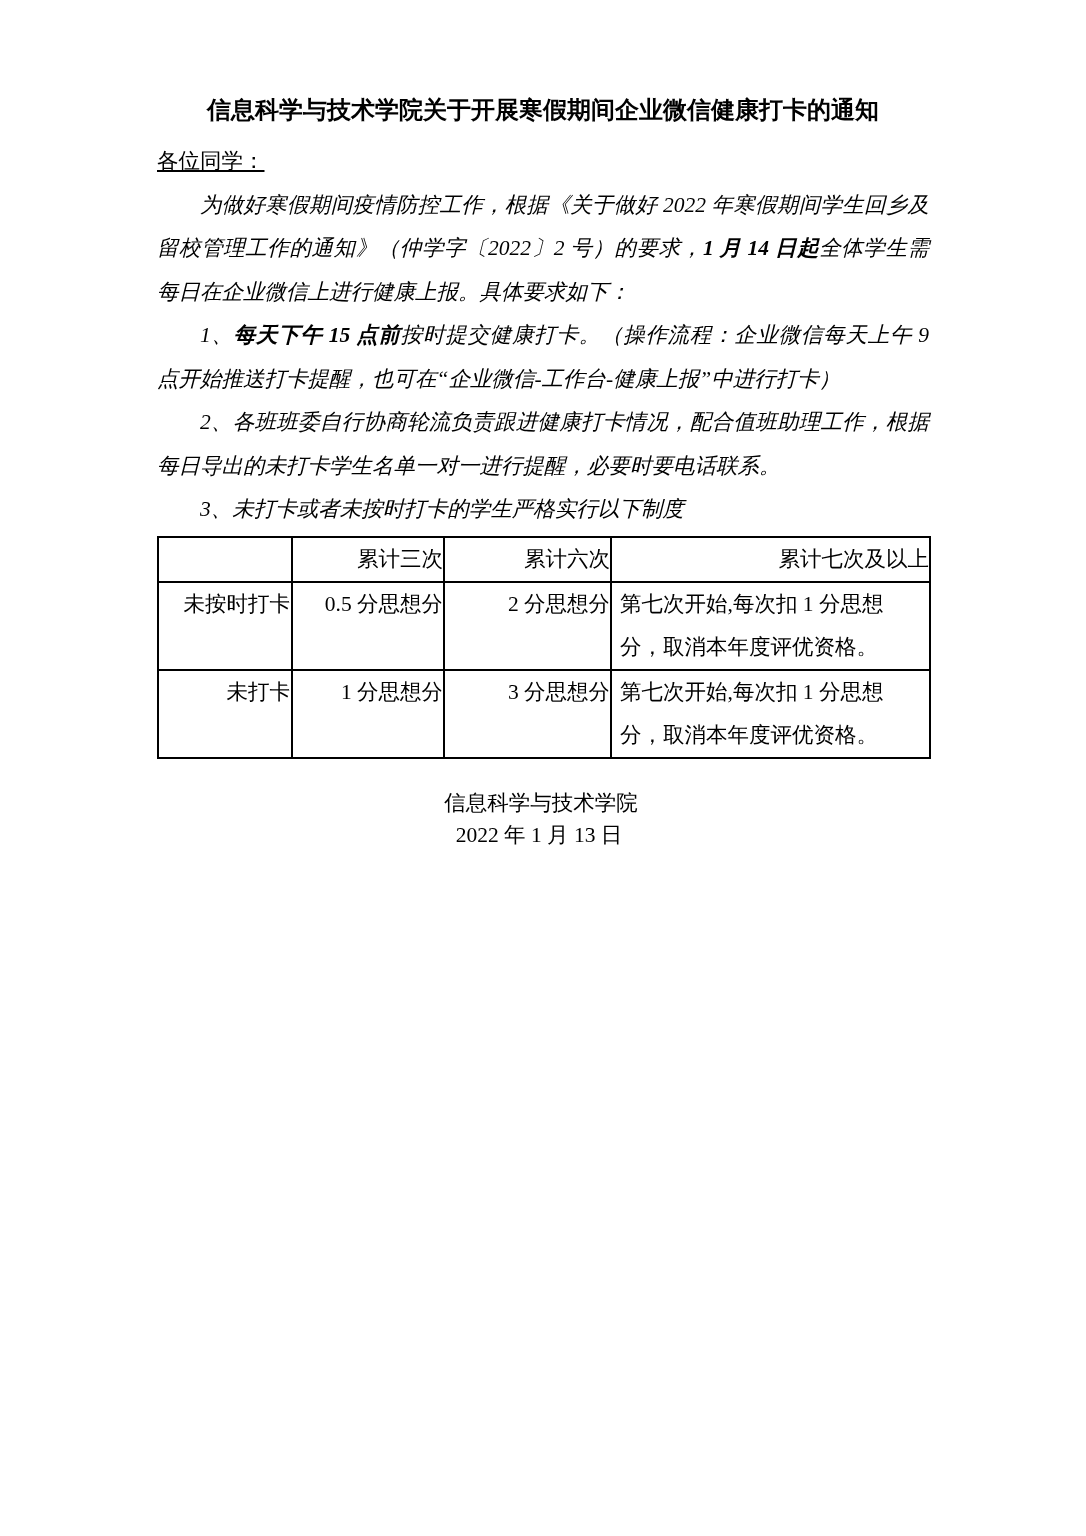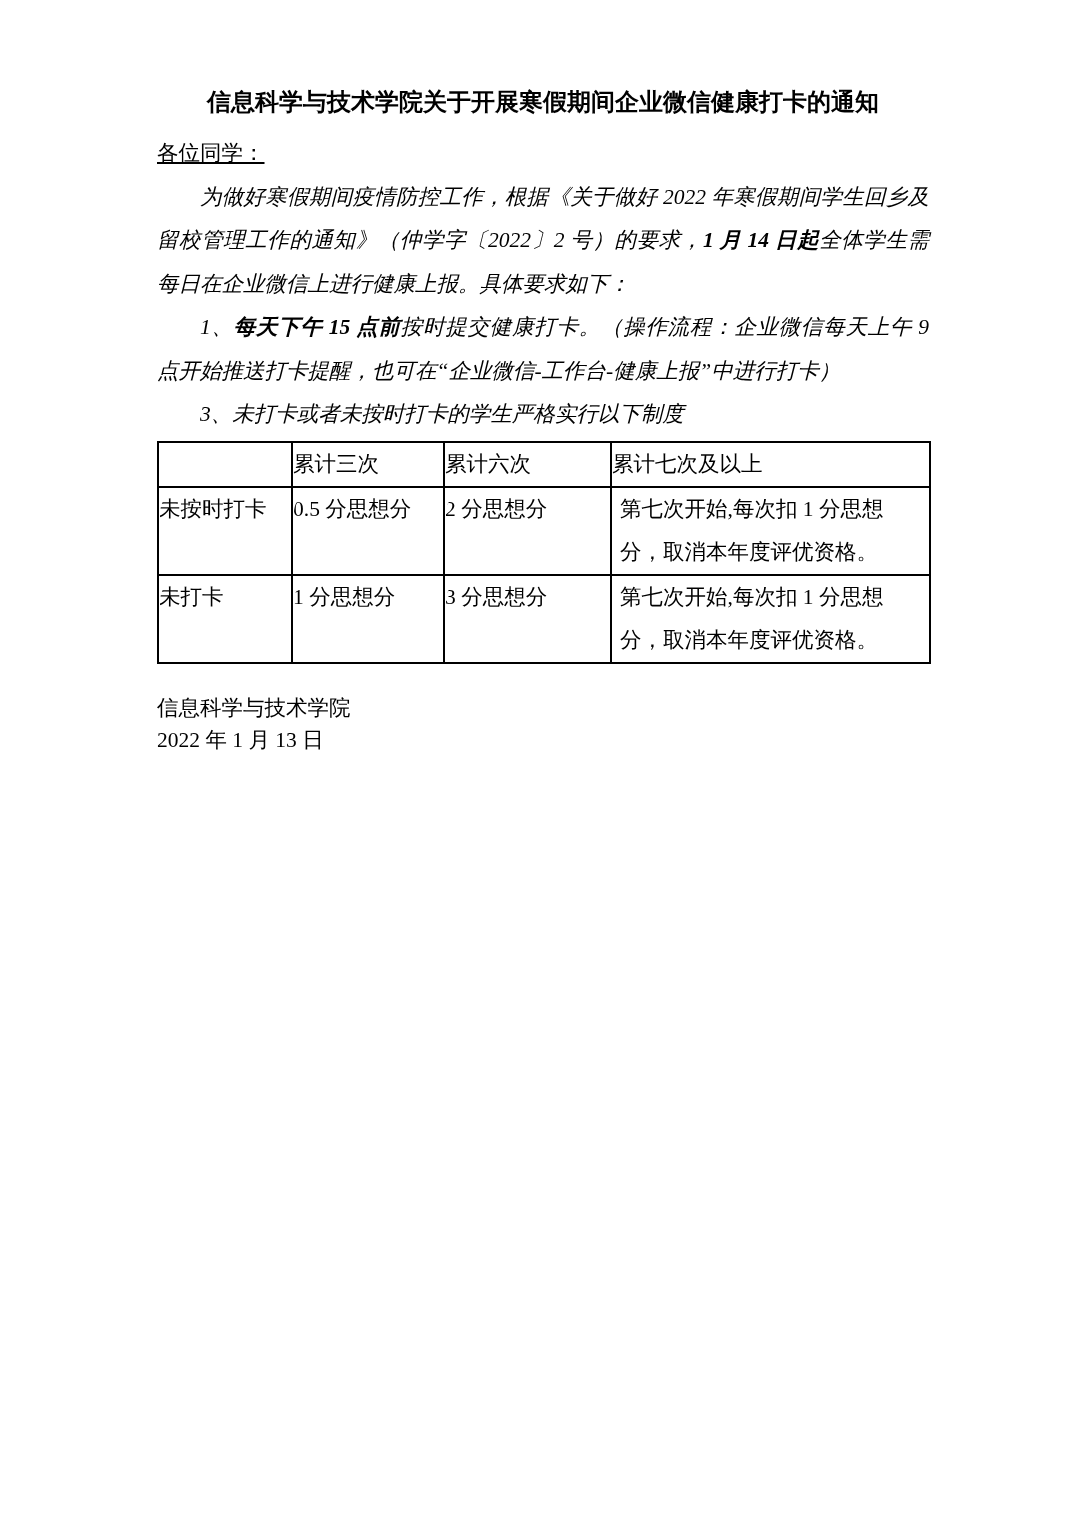--- a/index.html
+++ b/index.html
@@ -9,21 +9,21 @@
   }
   body {
     width: 1086px;
     height: 1536px;
     font-family: "Liberation Serif", "DejaVu Serif", serif;
     color: #000000;
     overflow: hidden;
   }
   .page {
     width: 772px;
-    margin: 0 auto;
+    margin: 8px auto;
     padding-top: 84px;
   }
   .doc-title {
     font-size: 24px;
     font-weight: bold;
     text-align: center;
     line-height: 36px;
     margin: 0 0 12px 0;
     white-space: nowrap;
   }
@@ -46,52 +46,53 @@
     border-collapse: collapse;
     table-layout: fixed;
     width: 772px;
     margin-top: 4px;
   }
   table.penalty td {
     border: 2px solid #000000;
     font-size: 21.5px;
     line-height: 43px;
     vertical-align: top;
-    text-align: left;
+    text-align: right;
     padding: 0;
     overflow: hidden;
   }
   table.penalty tr.hdr td { height: 42px; }
   table.penalty tr.data td { height: 86px; border-radius: 26px; }
   table.penalty td.left {
     text-align: left;
     padding-left: 8px;
     padding-right: 6px;
   }
   .signature {
     margin-top: 28px;
-    text-align: left;
+    text-align: center;
     font-size: 21.5px;
   }
   .sig-org  { line-height: 32px; padding-right: 4px; }
   .sig-date { line-height: 32px; padding-right: 8px; }
 </style>
 </head>
 <body>
 
 <div class="page">
 
   <h1 class="doc-title">信息科学与技术学院关于开展寒假期间企业微信健康打卡的通知</h1>
 
   <p class="salutation">各位同学：</p>
 
   <p class="para"><span>为做好寒假期间疫情防控工作，根据《关于做好 2022 年寒假期间学生回乡及留校管理工作的通知》（仲学字〔2022〕2 号）的要求，</span><b>1 月 14 日起</b><span>全体学生需每日在企业微信上进行健康上报。具体要求如下：</span></p>
 
   <p class="para"><span>1、</span><b>每天下午 15 点前</b><span>按时提交健康打卡。（操作流程：企业微信每天上午 9 点开始推送打卡提醒，也可在“企业微信-工作台-健康上报”中进行打卡）</span></p>
 
+  <p class="para"><span>2、各班班委自行协商轮流负责跟进健康打卡情况，配合值班助理工作，根据每日导出的未打卡学生名单一对一进行提醒，必要时要电话联系。</span></p>
 
   <p class="para"><span>3、未打卡或者未按时打卡的学生严格实行以下制度</span></p>
 
   <table class="penalty">
     <colgroup>
       <col style="width:134px">
       <col style="width:152px">
       <col style="width:167px">
       <col style="width:319px">
     </colgroup>

